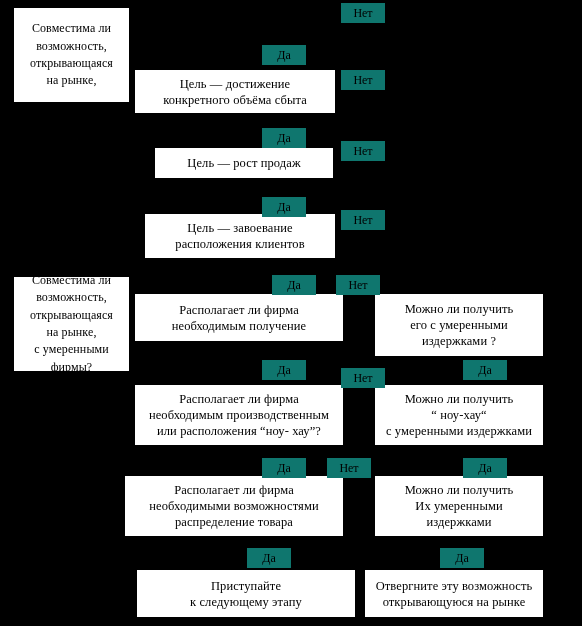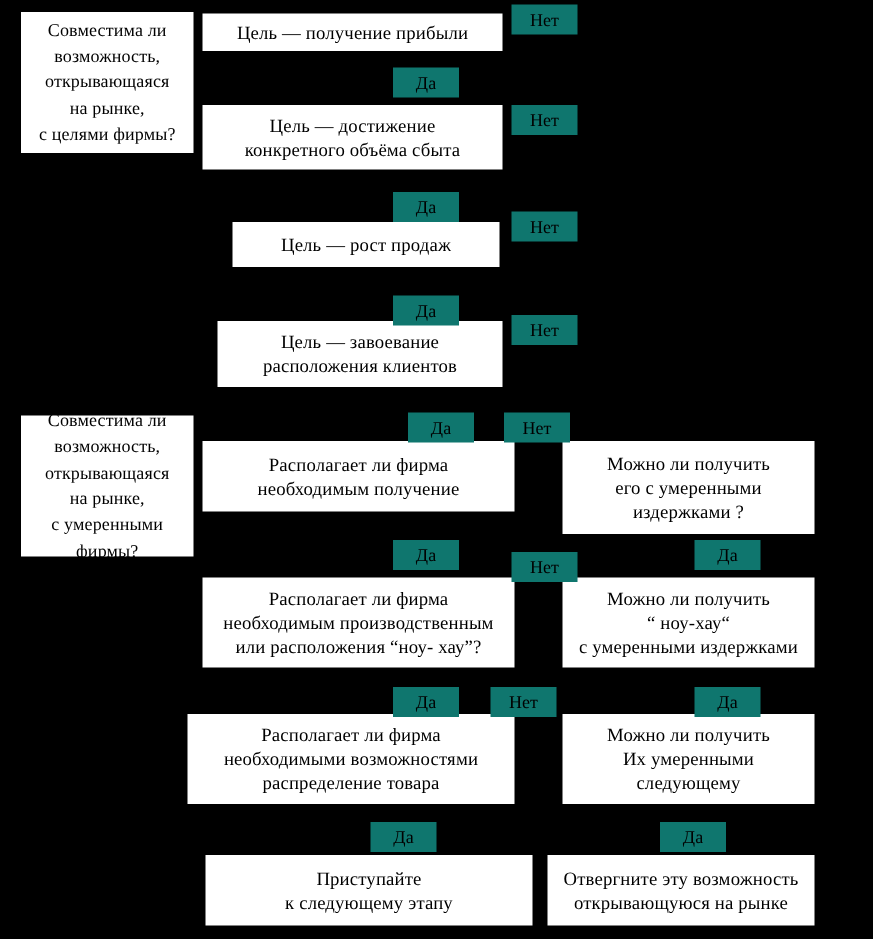--- a/index.html
+++ b/index.html
@@ -52,32 +52,28 @@
 </style>
 </head>
 <body>
 
 <div id="canvas">
     <div class="node sidebar" style="left: 14px; top: 8px; width: 115px; height: 94px;">
       <span class="ln">Совместима ли</span>
       <span class="ln">возможность,</span>
       <span class="ln">открывающаяся</span>
       <span class="ln">на рынке,</span>
-      <span class="ln">с целями фирмы?</span>
     </div>
     <div class="node sidebar" style="left: 14px; top: 277px; width: 115px; height: 94px;">
       <span class="ln">Совместима ли</span>
       <span class="ln">возможность,</span>
       <span class="ln">открывающаяся</span>
       <span class="ln">на рынке,</span>
       <span class="ln">с умеренными</span>
       <span class="ln">фирмы?</span>
-    </div>
-    <div class="node wide" style="left: 135px; top: 9px; width: 200px; height: 25px;">
-      <span class="ln">Цель — получение прибыли</span>
     </div>
     <div class="node wide" style="left: 135px; top: 70px; width: 200px; height: 43px;">
       <span class="ln">Цель — достижение</span>
       <span class="ln">конкретного объёма сбыта</span>
     </div>
     <div class="node wide" style="left: 145px; top: 214px; width: 190px; height: 44px;">
       <span class="ln">Цель —  завоевание</span>
       <span class="ln">расположения  клиентов</span>
     </div>
     <div class="node wide" style="left: 155px; top: 148px; width: 178px; height: 30px;">
@@ -103,21 +99,21 @@
       <span class="ln">с умеренными издержками</span>
     </div>
     <div class="node wide" style="left: 125px; top: 476px; width: 218px; height: 60px;">
       <span class="ln">Располагает ли фирма</span>
       <span class="ln">необходимыми возможностями</span>
       <span class="ln">распределение товара</span>
     </div>
     <div class="node wide" style="left: 375px; top: 476px; width: 168px; height: 60px;">
       <span class="ln">Можно  ли получить</span>
       <span class="ln">Их  умеренными</span>
-      <span class="ln">следующему</span>
+      <span class="ln">издержками</span>
     </div>
     <div class="node wide" style="left: 137px; top: 570px; width: 218px; height: 47px;">
       <span class="ln">Приступайте</span>
       <span class="ln">к следующему этапу</span>
     </div>
     <div class="node wide" style="left: 365px; top: 570px; width: 178px; height: 47px;">
       <span class="ln">Отвергните эту возможность</span>
       <span class="ln">открывающуюся на рынке</span>
     </div>
     <div class="edgelabel" style="left: 341px; top: 3px; width: 44px; height: 20px;">Нет</div>

